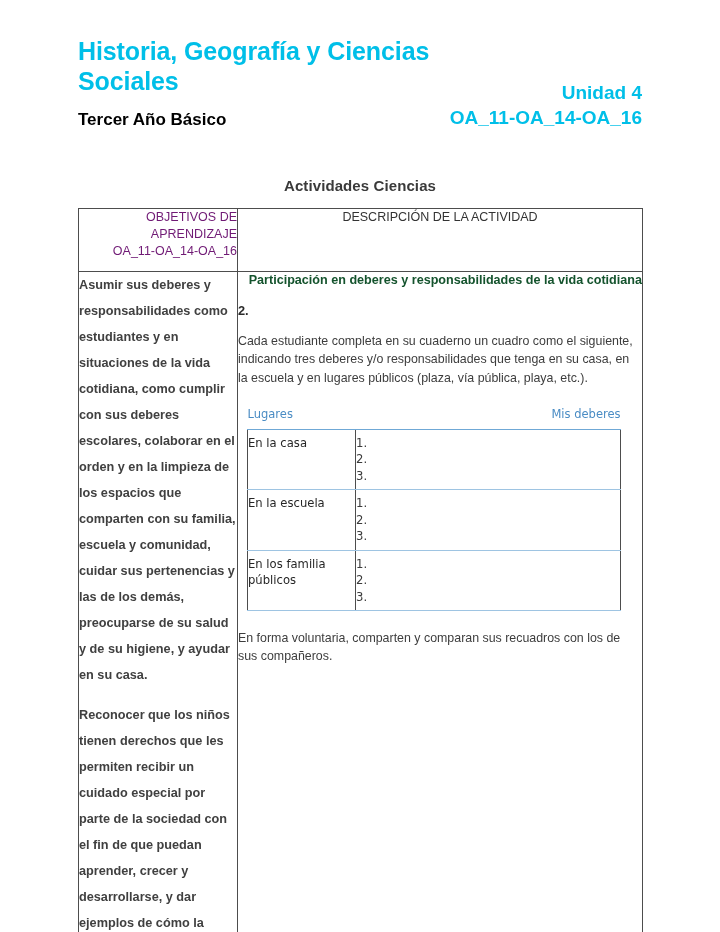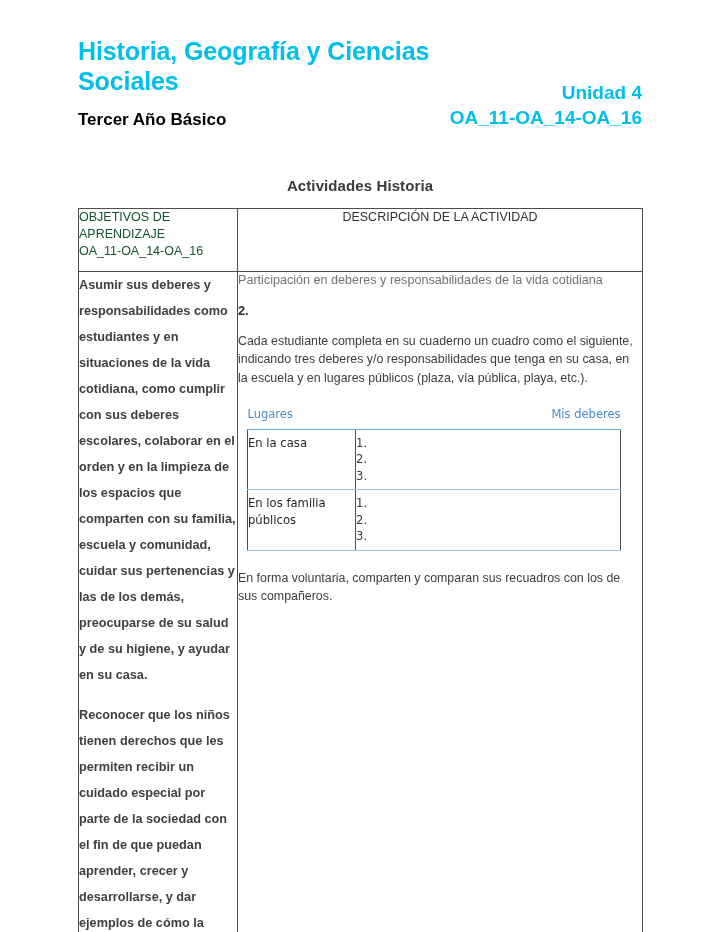--- a/index.html
+++ b/index.html
@@ -102,22 +102,23 @@
     vertical-align: top;
     padding: 0;
   }
   .col-left  { width: 159px; }
   .col-right { width: 405px; }
 
   .head-cell-left {
     padding: 7px 8px 10px 8px;
     font-size: 12.5px;
     line-height: 17px;
-    color: #14532d;
+    color: #701a75;
     height: 62px;
+    text-align: right;
   }
   .head-cell-right {
     padding: 7px 8px 10px 8px;
     font-size: 12.5px;
     line-height: 17px;
     color: #333333;
     text-align: center;
   }
 
   .body-cell-left {
@@ -131,25 +132,26 @@
   .body-cell-left p:last-child { margin-bottom: 0; }
 
   .body-cell-right {
     padding: 9px 10px 14px 9px;
     font-size: 12.4px;
     line-height: 18.4px;
     color: #3d3d3d;
     height: 560px;
   }
   .act-heading {
-    font-weight: normal;
-    color: #737373;
+    font-weight: bold;
+    color: #14532d;
     margin: 0 0 12px 0;
     line-height: 17.5px;
     font-size: 12.6px;
+    text-align: right;
   }
   .act-number {
     font-weight: bold;
     color: #2b2b2b;
     margin: 0 0 12px 0;
     font-size: 12.8px;
   }
   .act-paragraph {
     margin: 0 0 16px 0;
   }
@@ -219,21 +221,21 @@
     <div class="header-row">
       <h1 class="title-main">Historia, Geografía y Ciencias Sociales</h1>
       <div class="header-right">
         <div class="unidad">Unidad 4</div>
         <div class="oa-codes">OA_11-OA_14-OA_16</div>
       </div>
       <div class="subtitle">Tercer Año Básico</div>
     </div>
   </div>
 
-  <div class="section-title">Actividades Historia</div>
+  <div class="section-title">Actividades Ciencias</div>
 
   <table class="main-table">
     <colgroup>
       <col class="col-left">
       <col class="col-right">
     </colgroup>
     <tbody>
       <tr>
         <td class="head-cell-left">
           <div>OBJETIVOS DE</div>
@@ -272,20 +274,30 @@
                   <td class="place">En la casa</td>
                   <td class="duties">
                     <ol>
                       <li>1.</li>
                       <li>2.</li>
                       <li>3.</li>
                     </ol>
                   </td>
                 </tr>
                 <tr class="inner-row">
+                  <td class="place">En la escuela</td>
+                  <td class="duties">
+                    <ol>
+                      <li>1.</li>
+                      <li>2.</li>
+                      <li>3.</li>
+                    </ol>
+                  </td>
+                </tr>
+                <tr class="inner-row">
                   <td class="place">En los familia públicos</td>
                   <td class="duties">
                     <ol>
                       <li>1.</li>
                       <li>2.</li>
                       <li>3.</li>
                     </ol>
                   </td>
                 </tr>
               </tbody>

